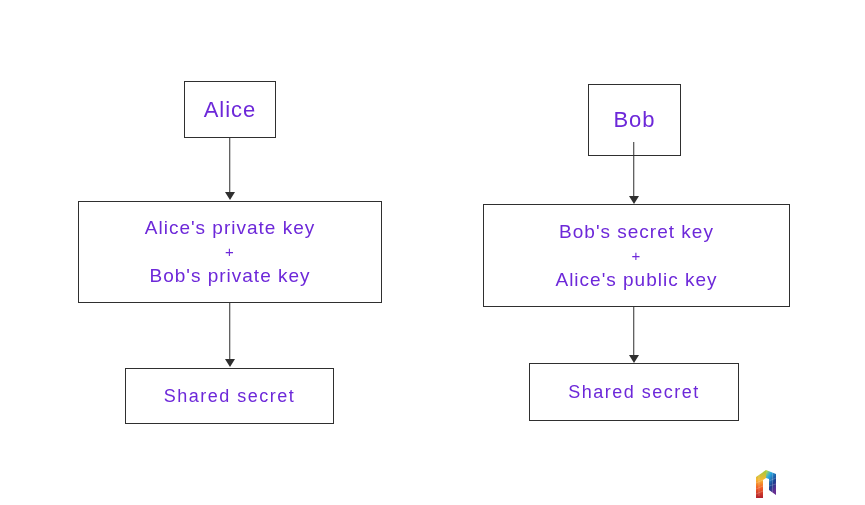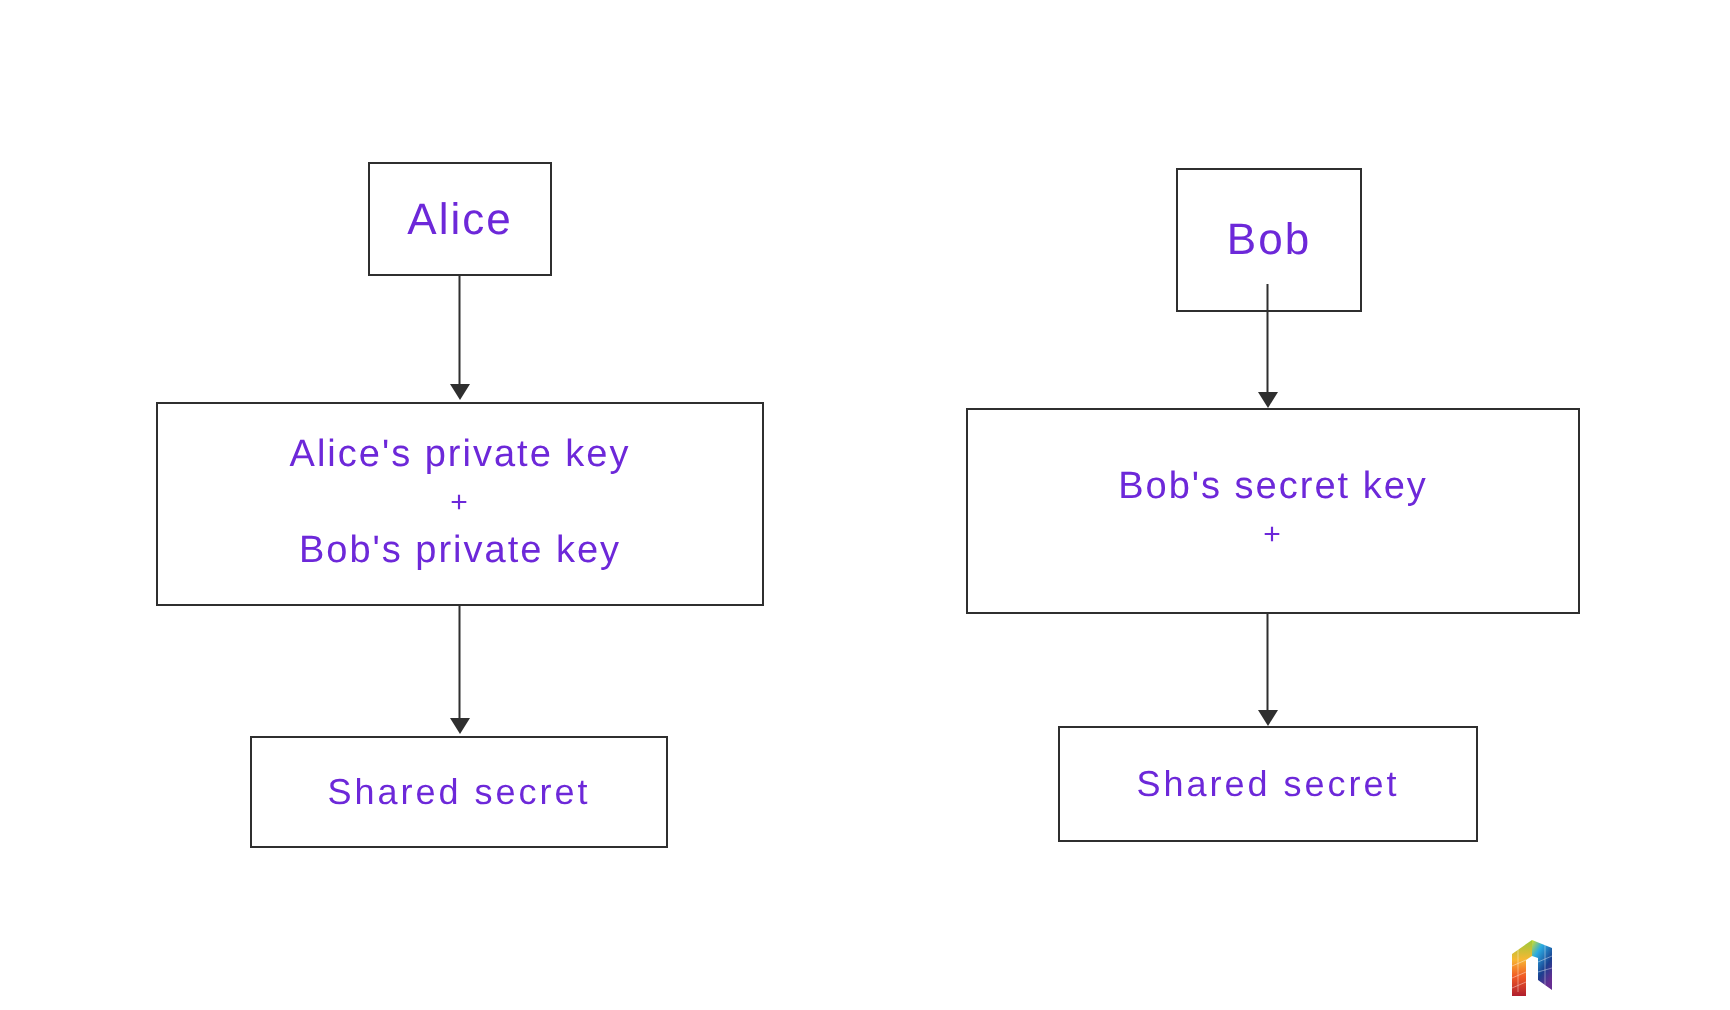--- a/index.html
+++ b/index.html
@@ -116,20 +116,21 @@
   </div>
 
   <div class="flow-arrow" id="arrow-bob-1">
     <div class="arrow-line"></div>
     <div class="arrow-head"></div>
   </div>
 
   <div class="node combine-node" id="bob-combine">
     <span class="combine-line">Bob's secret key</span>
     <span class="combine-plus">+</span>
+    <span class="combine-line">Alice's public key</span>
   </div>
 
   <div class="flow-arrow" id="arrow-bob-2">
     <div class="arrow-line"></div>
     <div class="arrow-head"></div>
   </div>
 
   <div class="node result-node" id="bob-result">
     <span>Shared secret</span>
   </div>

